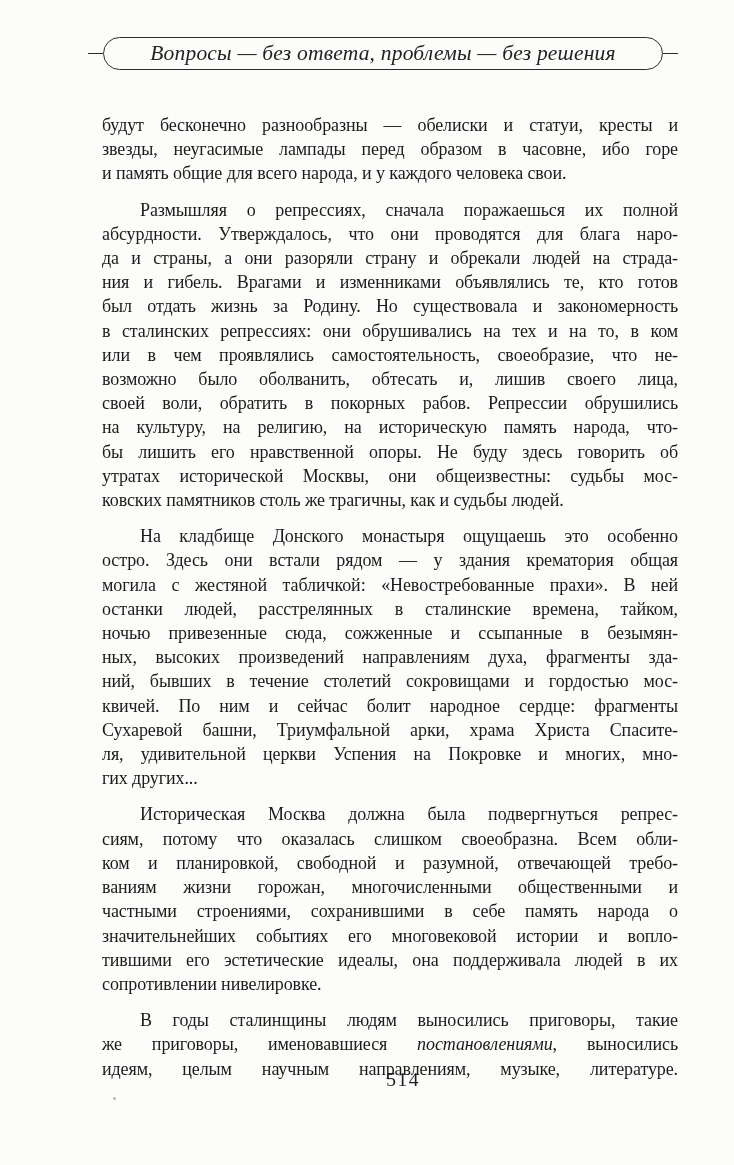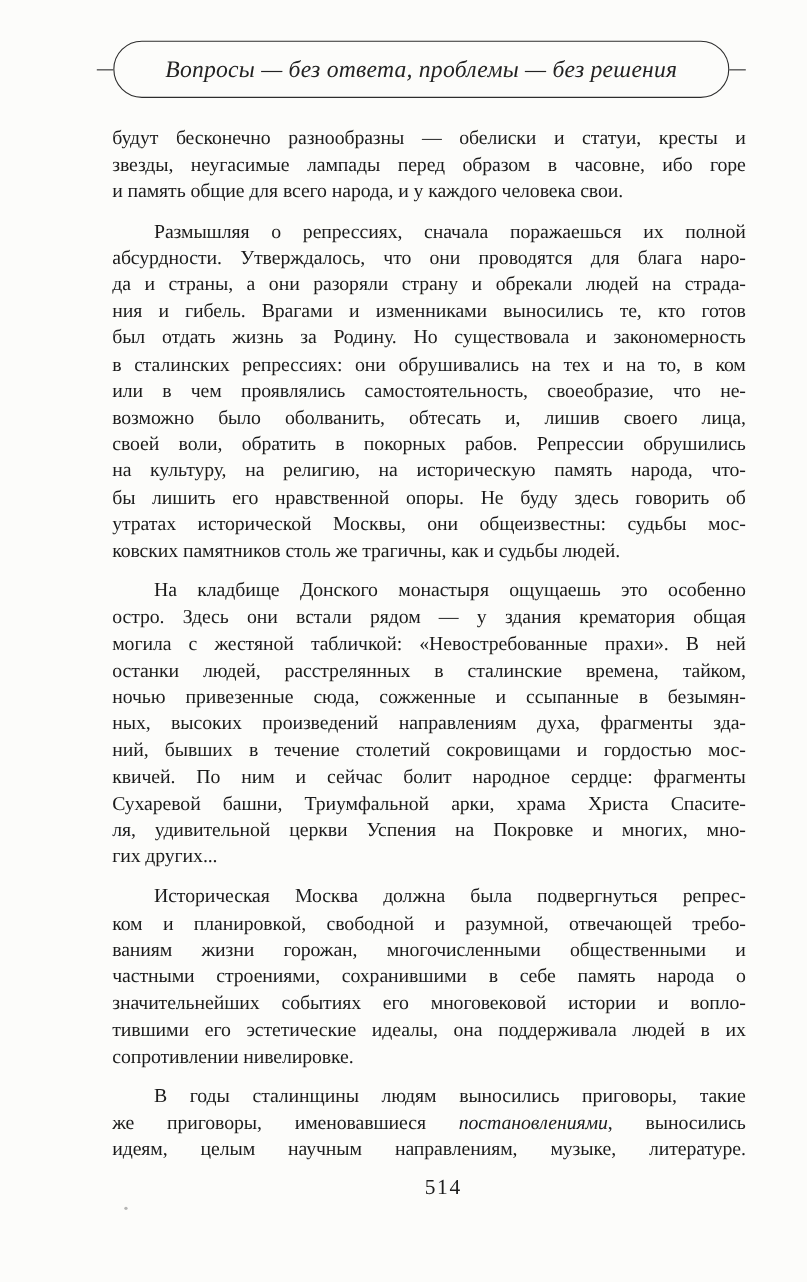--- a/index.html
+++ b/index.html
@@ -8,21 +8,21 @@
     background:#fcfcfa;
     position:relative;
     font-family:"Liberation Serif", serif;
     color:#1b1b1b;
     overflow:hidden;
   }
   .page { position:absolute; inset:0; }
 
   
   .running-head {
-    position:absolute; left:88px; top:37px; width:590px; height:52px;
+    position:absolute; left:88px; top:37px; width:590px; height:33px;
     display:flex; align-items:center;
   }
   .head-rule { flex:0 0 15px; height:0; border-top:1.7px solid #2d2d2d; }
   .head-pill {
     flex:1 1 auto; height:100%; box-sizing:border-box;
     border:1.8px solid #2d2d2d; border-radius:26px;
     display:flex; align-items:center; justify-content:center;
     background:#fcfcfa;
   }
   .head-pill .title {
@@ -69,21 +69,21 @@
   <div class="text-block">
       <div class="para">
         <div class="line j"><span>будут бесконечно разнообразны — обелиски и статуи, кресты и</span></div>
         <div class="line j"><span>звезды, неугасимые лампады перед образом в часовне, ибо горе</span></div>
         <div class="line"><span>и память общие для всего народа, и у каждого человека свои.</span></div>
       </div>
       <div class="para">
         <div class="line j indent"><span>Размышляя о репрессиях, сначала поражаешься их полной</span></div>
         <div class="line j"><span>абсурдности. Утверждалось, что они проводятся для блага наро-</span></div>
         <div class="line j"><span>да и страны, а они разоряли страну и обрекали людей на страда-</span></div>
-        <div class="line j"><span>ния и гибель. Врагами и изменниками выносились те, кто готов</span></div>
+        <div class="line j"><span>ния и гибель. Врагами и изменниками объявлялись те, кто готов</span></div>
         <div class="line j"><span>был отдать жизнь за Родину. Но существовала и закономерность</span></div>
         <div class="line j"><span>в сталинских репрессиях: они обрушивались на тех и на то, в ком</span></div>
         <div class="line j"><span>или в чем проявлялись самостоятельность, своеобразие, что не-</span></div>
         <div class="line j"><span>возможно было оболванить, обтесать и, лишив своего лица,</span></div>
         <div class="line j"><span>своей воли, обратить в покорных рабов. Репрессии обрушились</span></div>
         <div class="line j"><span>на культуру, на религию, на историческую память народа, что-</span></div>
         <div class="line j"><span>бы лишить его нравственной опоры. Не буду здесь говорить об</span></div>
         <div class="line j"><span>утратах исторической Москвы, они общеизвестны: судьбы мос-</span></div>
         <div class="line"><span>ковских памятников столь же трагичны, как и судьбы людей.</span></div>
       </div>
@@ -95,20 +95,21 @@
         <div class="line j"><span>ночью привезенные сюда, сожженные и ссыпанные в безымян-</span></div>
         <div class="line j"><span>ных, высоких произведений направлениям духа, фрагменты зда-</span></div>
         <div class="line j"><span>ний, бывших в течение столетий сокровищами и гордостью мос-</span></div>
         <div class="line j"><span>квичей. По ним и сейчас болит народное сердце: фрагменты</span></div>
         <div class="line j"><span>Сухаревой башни, Триумфальной арки, храма Христа Спасите-</span></div>
         <div class="line j"><span>ля, удивительной церкви Успения на Покровке и многих, мно-</span></div>
         <div class="line"><span>гих других...</span></div>
       </div>
       <div class="para">
         <div class="line j indent"><span>Историческая Москва должна была подвергнуться репрес-</span></div>
+        <div class="line j"><span>сиям, потому что оказалась слишком своеобразна. Всем обли-</span></div>
         <div class="line j"><span>ком и планировкой, свободной и разумной, отвечающей требо-</span></div>
         <div class="line j"><span>ваниям жизни горожан, многочисленными общественными и</span></div>
         <div class="line j"><span>частными строениями, сохранившими в себе память народа о</span></div>
         <div class="line j"><span>значительнейших событиях его многовековой истории и вопло-</span></div>
         <div class="line j"><span>тившими его эстетические идеалы, она поддерживала людей в их</span></div>
         <div class="line"><span>сопротивлении нивелировке.</span></div>
       </div>
       <div class="para">
         <div class="line j indent"><span>В годы сталинщины людям выносились приговоры, такие</span></div>
         <div class="line j"><span>же приговоры, именовавшиеся </span><em>постановлениями</em><span>, выносились</span></div>

